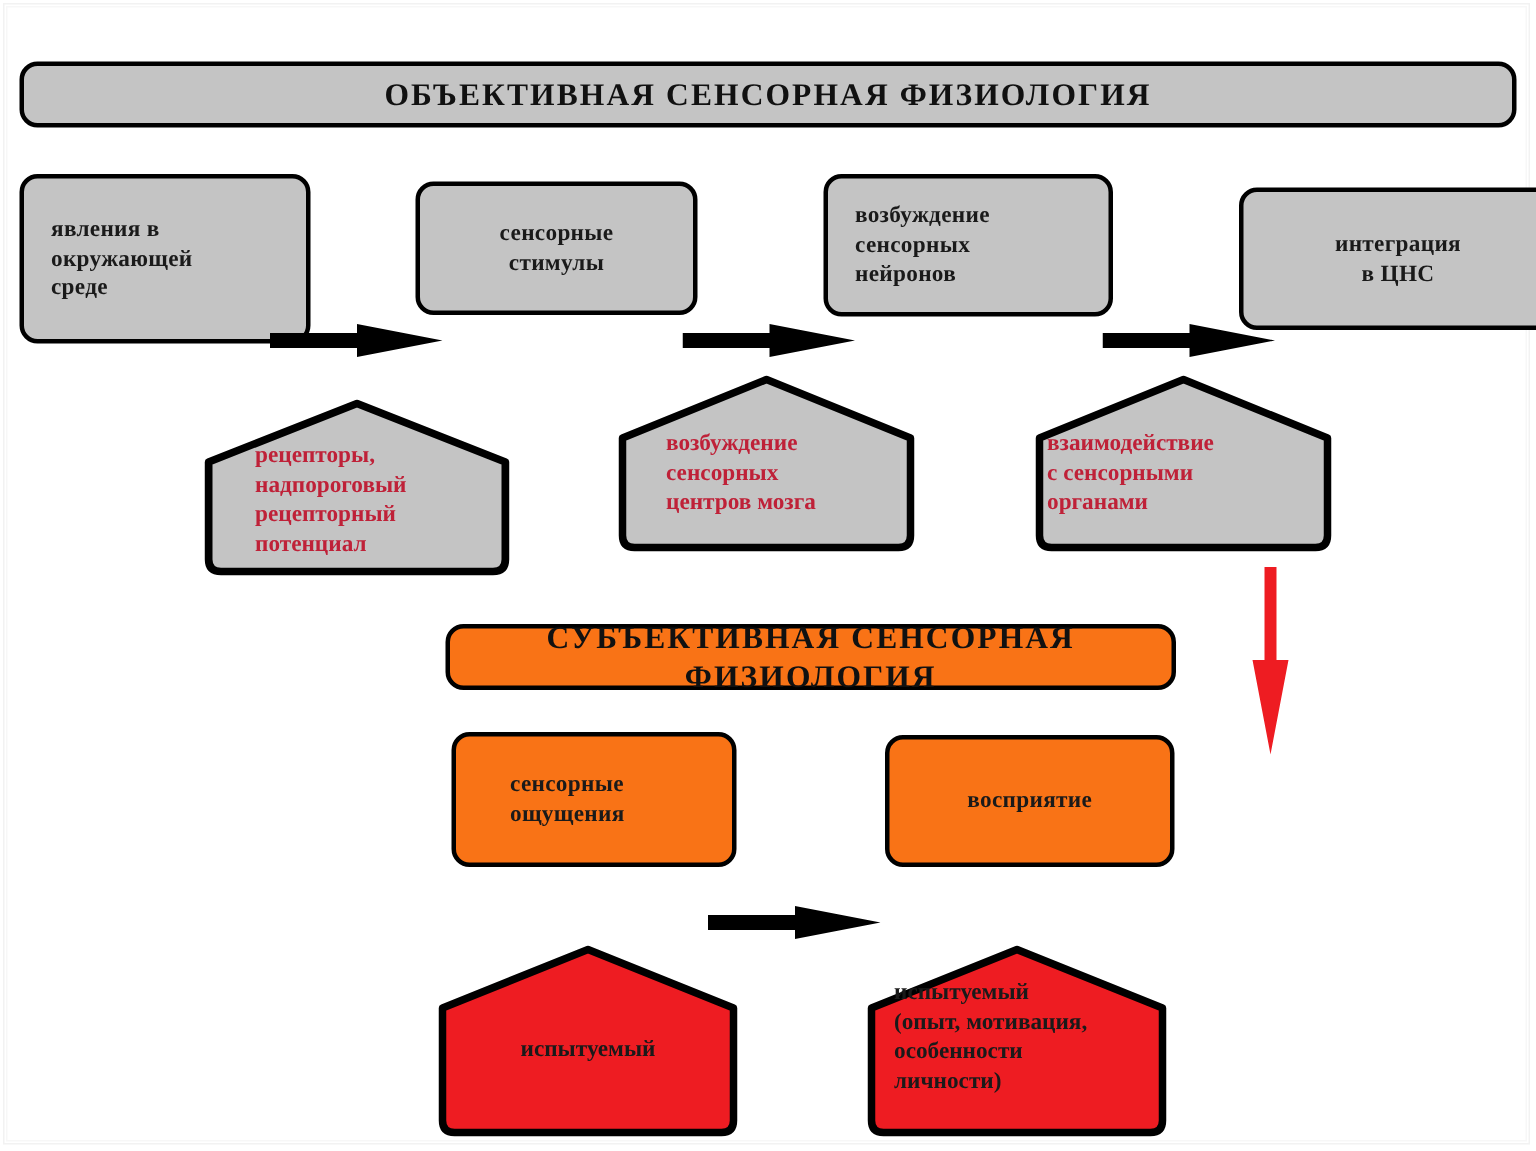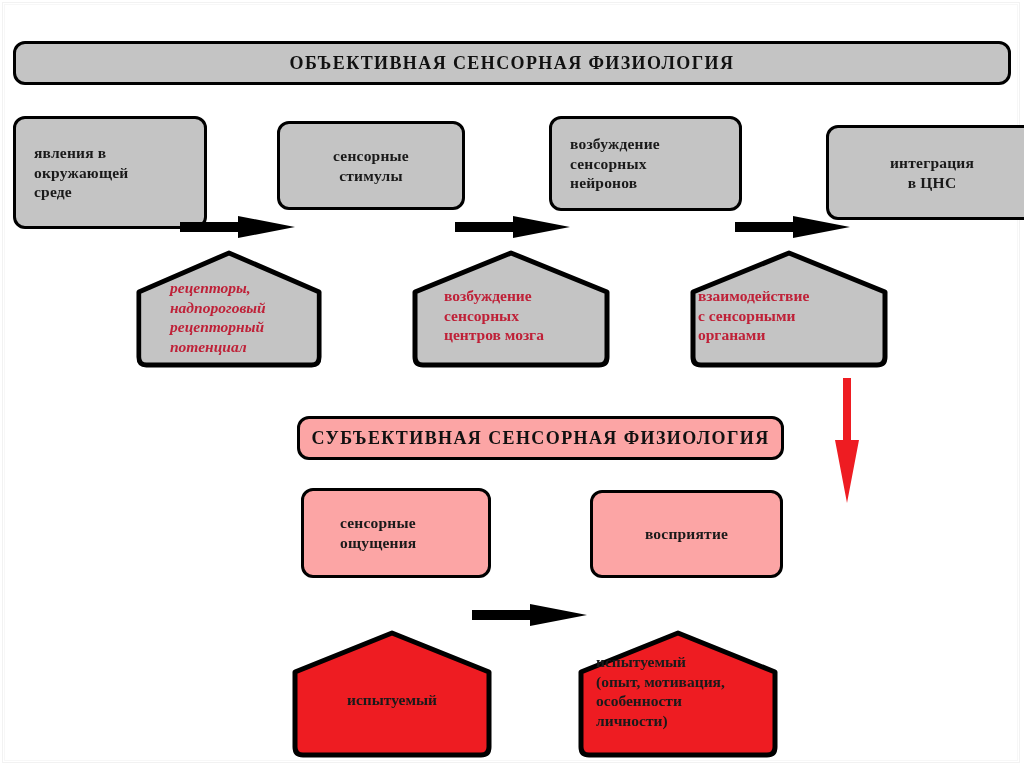--- a/index.html
+++ b/index.html
@@ -46,35 +46,35 @@
     text-align: center;
     justify-content: center;
   }
 
   
   .rrect {
     border: 3px solid #000000;
     border-radius: 12px;
   }
   .rrect.gray  { background: #c4c4c4; }
-  .rrect.red   { background: #fca5a5; }
+  .rrect.red   { background: #f97316; }
 
   .node .label {
     display: block;
     width: 100%;
     line-height: 1.26;
     font-weight: bold;
     letter-spacing: 0.2px;
   }
 
   .txt-black { color: #1a1a1a; }
   .txt-crimson { color: #bf2138; }
 
   .banner .label {
-    font-size: 18px;
+    font-size: 21px;
     letter-spacing: 1.4px;
     color: #111111;
   }
   .boxlabel { font-size: 15.5px; }
 
   .align-left { text-align: left; padding-left: 18px; }
   .align-center { text-align: center; }
 
   
   .pent {
@@ -143,21 +143,21 @@
       <polygon points="0,8 58,8 58,2 115,13 58,24 58,18 0,18" fill="#000000"></polygon>
     </svg>
   </div>
 
   <div class="arrow" style="left:735px; top:214px; width:115px; height:26px;">
     <svg viewBox="0 0 115 26" preserveAspectRatio="none">
       <polygon points="0,8 58,8 58,2 115,13 58,24 58,18 0,18" fill="#000000"></polygon>
     </svg>
   </div>
 
-  <div class="pent" style="left:136px; top:250px; width:186px; height:118px;font-style:italic;">
+  <div class="pent" style="left:136px; top:266px; width:204px; height:118px;">
     <svg viewBox="0 0 198 118" preserveAspectRatio="none">
       <path d="M3,42 L99,3 L195,42 L195,107 Q195,115 187,115 L11,115 Q3,115 3,107 Z" fill="#c4c4c4" stroke="#000000" stroke-width="5" stroke-linejoin="round"></path>
     </svg>
     <div class="pent-text txt-crimson" style="top:28px; padding-left:34px; text-align:left;">рецепторы,<br>надпороговый<br>рецепторный<br>потенциал</div>
   </div>
 
   <div class="pent" style="left:412px; top:250px; width:198px; height:118px;">
     <svg viewBox="0 0 198 118" preserveAspectRatio="none">
       <path d="M3,42 L99,3 L195,42 L195,107 Q195,115 187,115 L11,115 Q3,115 3,107 Z" fill="#c4c4c4" stroke="#000000" stroke-width="5" stroke-linejoin="round"></path>
     </svg>

